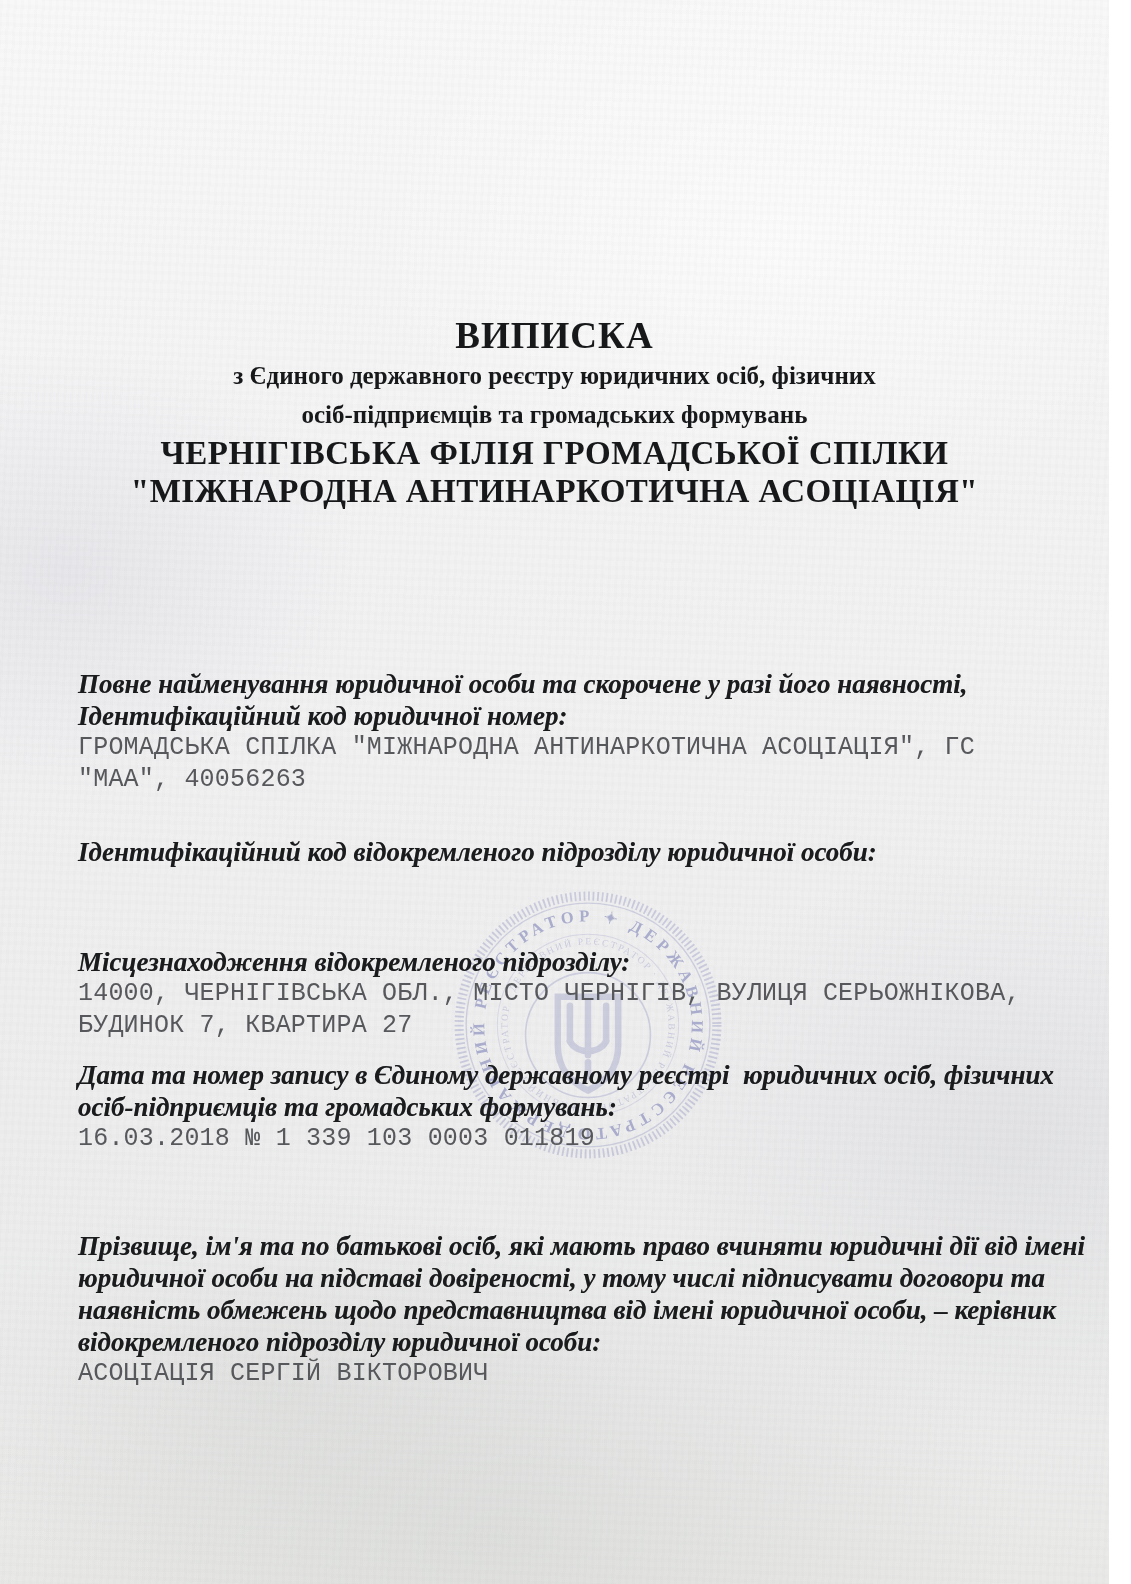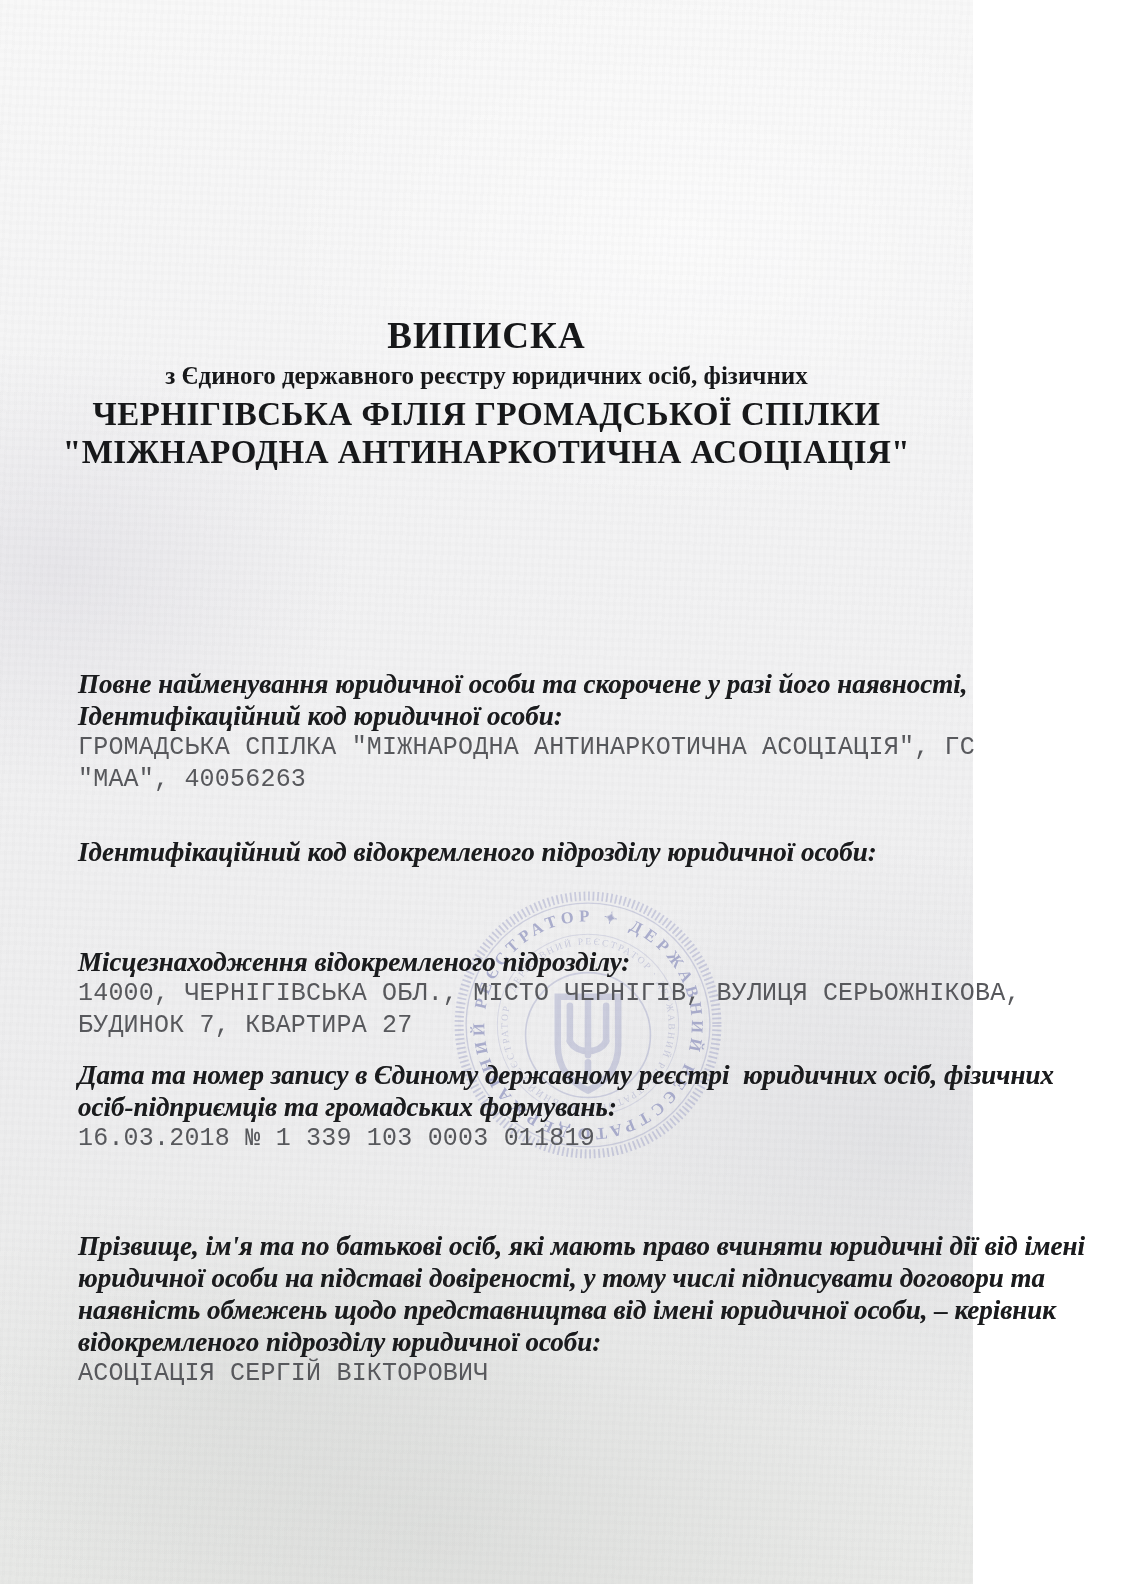--- a/index.html
+++ b/index.html
@@ -1,21 +1,21 @@
 <!DOCTYPE html>
 <html lang="uk"><head>
 <meta charset="utf-8">
 <style>
   html,body{margin:0;padding:0;}
   body{
     width:1131px;height:1584px;overflow:hidden;
     font-family:"Liberation Serif","DejaVu Serif",serif;
   }
   .paper{
-    position:relative;width:973px;height:1584px;
+    position:relative;width:1109px;height:1584px;
     background:
       radial-gradient(ellipse 420px 320px at 6% 36%, rgba(213,211,219,.40), transparent 70%),
       radial-gradient(ellipse 520px 420px at 92% 72%, rgba(206,207,212,.35), transparent 70%),
       radial-gradient(ellipse 700px 420px at 45% 97%, rgba(202,204,202,.38), transparent 75%),
       radial-gradient(ellipse 500px 300px at 25% 88%, rgba(208,210,207,.30), transparent 70%),
       radial-gradient(ellipse 600px 400px at 70% 15%, rgba(255,255,255,.55), transparent 70%),
       linear-gradient(180deg,#f8f8f8 0%,#f2f2f3 35%,#ededee 70%,#e9eae8 100%);
   }
   
   .paper::after{
@@ -50,20 +50,21 @@
   .ring-text-small{font-size:9.5px;letter-spacing:2px;opacity:.55;}
 </style>
 </head>
 <body>
 
 <div class="paper">
 
   <div class="header">
     <div class="hdr-title">ВИПИСКА</div>
     <div class="hdr-sub">з Єдиного державного реєстру юридичних осіб, фізичних</div>
+    <div class="hdr-sub">осіб-підприємців та громадських формувань</div>
     <div class="hdr-org">ЧЕРНІГІВСЬКА ФІЛІЯ ГРОМАДСЬКОЇ СПІЛКИ</div>
     <div class="hdr-org">"МІЖНАРОДНА АНТИНАРКОТИЧНА АСОЦІАЦІЯ"</div>
   </div>
 
   <div class="stamp">
     <svg viewBox="0 0 280 280">
       <g stroke="#6d73ae" fill="none">
 
         <circle cx="140" cy="140" r="128" stroke-width="9" stroke-dasharray="1.8 2.7" opacity=".55"></circle>
         <circle cx="140" cy="140" r="121" stroke-width="1.3" opacity=".5"></circle>
@@ -93,21 +94,21 @@
       <g transform="rotate(170 140 140)">
         <text class="ring-text-small">
           <textPath href="#inner-ring-path">ДЕРЖАВНИЙ РЕЄСТРАТОР · ДЕРЖАВНИЙ РЕЄСТРАТОР · ДЕРЖАВНИЙ РЕЄСТРАТОР</textPath>
         </text>
       </g>
     </svg>
   </div>
 
   <section class="field" style="top:668px">
     <div class="lbl-line">Повне найменування юридичної особи та скорочене у разі його наявності,</div>
-    <div class="lbl-line">Ідентифікаційний код юридичної особи:</div>
+    <div class="lbl-line">Ідентифікаційний код юридичної номер:</div>
     <div class="val-line">ГРОМАДСЬКА СПІЛКА "МІЖНАРОДНА АНТИНАРКОТИЧНА АСОЦІАЦІЯ", ГС</div>
     <div class="val-line">"МАА", 40056263</div>
   </section>
 
   <section class="field" style="top:836px">
     <div class="lbl-line">Ідентифікаційний код відокремленого підрозділу юридичної особи:</div>
   </section>
 
   <section class="field" style="top:946px">
     <div class="lbl-line">Місцезнаходження відокремленого підрозділу:</div>

